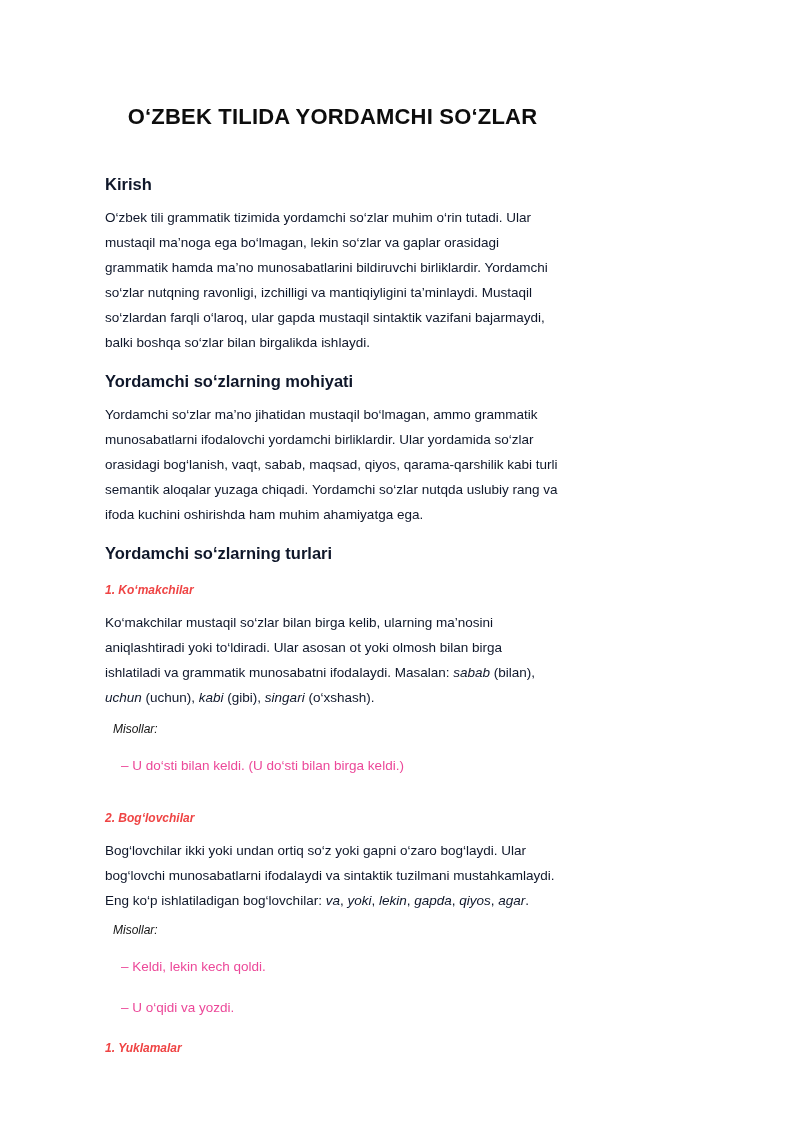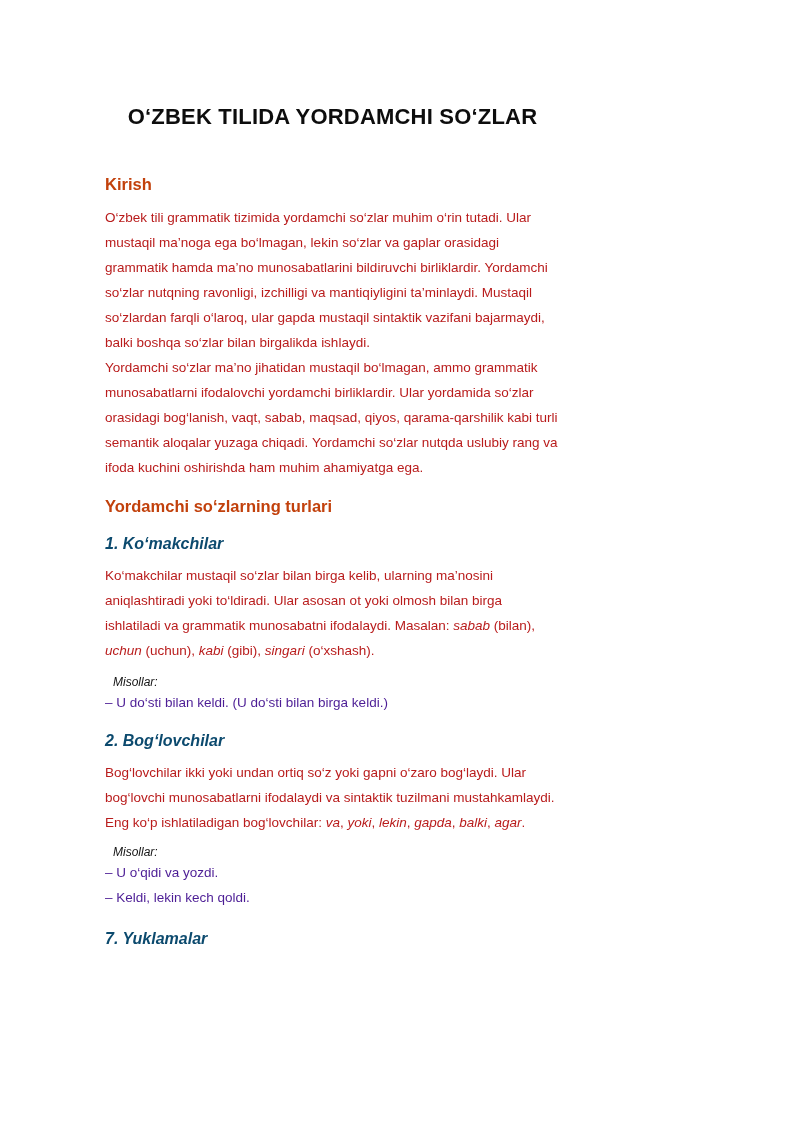--- a/index.html
+++ b/index.html
@@ -25,87 +25,88 @@
     line-height: 26px;
     letter-spacing: 0.2px;
     margin: 0 0 44px 0;
     color: #0d0d0d;
   }
   .h2 {
     font-size: 16.5px;
     font-weight: bold;
     line-height: 20px;
     margin: 16px 0 11px 0;
-    color: #c2410c;
+    color: #0f172a;
   }
   .h2.first { margin-top: 0; }
   .h3 {
-    font-size: 16px;
+    font-size: 12px;
     font-weight: bold;
     font-style: italic;
     line-height: 17px;
     margin: 19px 0 11px 0;
-    color: #0c4a6e;
+    color: #ef4444;
   }
-  .h3.sub2 { margin-top: 17px; }
+  .h3.sub2 { margin-top: 32px; }
   .h3.sub3 { margin-top: 20px; }
   .para {
     font-size: 13.5px;
     line-height: 25px;
     margin: 0;
-    color: #b91c1c;
+    color: #0f172a;
   }
   .para em { font-style: italic; }
   .mis-label {
     font-size: 12px;
     font-style: italic;
     line-height: 16px;
     margin: 11px 0 0 8px;
     color: #141414;
   }
   .mis-label.mis2 { margin-top: 9px; }
   .ex-line {
     font-size: 13.5px;
     line-height: 25px;
-    margin: 0;
-    color: #4c1d95;
+    margin: 16px;
+    color: #ec4899;
   }
 </style>
 </head>
 <body>
 
 <div class="doc-page">
 
   <h1 class="doc-title">O‘ZBEK TILIDA YORDAMCHI SO‘ZLAR</h1>
 
   <section>
     <h2 class="h2 first">Kirish</h2>
     <p class="para">O‘zbek tili grammatik tizimida yordamchi so‘zlar muhim o‘rin tutadi. Ular mustaqil ma’noga ega bo‘lmagan, lekin so‘zlar va gaplar orasidagi grammatik hamda ma’no munosabatlarini bildiruvchi birliklardir. Yordamchi so‘zlar nutqning ravonligi, izchilligi va mantiqiyligini ta’minlaydi. Mustaqil so‘zlardan farqli o‘laroq, ular gapda mustaqil sintaktik vazifani bajarmaydi, balki boshqa so‘zlar bilan birgalikda ishlaydi.</p>
   </section>
 
   <section>
+    <h2 class="h2">Yordamchi so‘zlarning mohiyati</h2>
     <p class="para">Yordamchi so‘zlar ma’no jihatidan mustaqil bo‘lmagan, ammo grammatik munosabatlarni ifodalovchi yordamchi birliklardir. Ular yordamida so‘zlar orasidagi bog‘lanish, vaqt, sabab, maqsad, qiyos, qarama-qarshilik kabi turli semantik aloqalar yuzaga chiqadi. Yordamchi so‘zlar nutqda uslubiy rang va ifoda kuchini oshirishda ham muhim ahamiyatga ega.</p>
   </section>
 
   <section>
     <h2 class="h2">Yordamchi so‘zlarning turlari</h2>
 
     <div>
       <h3 class="h3">1. Ko‘makchilar</h3>
       <p class="para"><span>Ko‘makchilar mustaqil so‘zlar bilan birga kelib, ularning ma’nosini aniqlashtiradi yoki to‘ldiradi. Ular asosan ot yoki olmosh bilan birga ishlatiladi va grammatik munosabatni ifodalaydi. Masalan: </span><em>sabab</em><span> (bilan), </span><em>uchun</em><span> (uchun), </span><em>kabi</em><span> (gibi), </span><em>singari</em><span> (o‘xshash).</span></p>
       <p class="mis-label">Misollar:</p>
       <p class="ex-line">– U do‘sti bilan keldi. (U do‘sti bilan birga keldi.)</p>
     </div>
 
     <div>
       <h3 class="h3 sub2">2. Bog‘lovchilar</h3>
-      <p class="para"><span>Bog‘lovchilar ikki yoki undan ortiq so‘z yoki gapni o‘zaro bog‘laydi. Ular bog‘lovchi munosabatlarni ifodalaydi va sintaktik tuzilmani mustahkamlaydi. Eng ko‘p ishlatiladigan bog‘lovchilar: </span><em>va</em><span>, </span><em>yoki</em><span>, </span><em>lekin</em><span>, </span><em>gapda</em><span>, </span><em>balki</em><span>, </span><em>agar</em><span>.</span></p>
+      <p class="para"><span>Bog‘lovchilar ikki yoki undan ortiq so‘z yoki gapni o‘zaro bog‘laydi. Ular bog‘lovchi munosabatlarni ifodalaydi va sintaktik tuzilmani mustahkamlaydi. Eng ko‘p ishlatiladigan bog‘lovchilar: </span><em>va</em><span>, </span><em>yoki</em><span>, </span><em>lekin</em><span>, </span><em>gapda</em><span>, </span><em>qiyos</em><span>, </span><em>agar</em><span>.</span></p>
       <p class="mis-label mis2">Misollar:</p>
+      <p class="ex-line">– Keldi, lekin kech qoldi.</p>
       <p class="ex-line">– U o‘qidi va yozdi.</p>
-      <p class="ex-line">– Keldi, lekin kech qoldi.</p>
     </div>
 
     <div>
-      <h3 class="h3 sub3">7. Yuklamalar</h3>
+      <h3 class="h3 sub3">1. Yuklamalar</h3>
     </div>
   </section>
 
 </div>
 
 </body></html>

